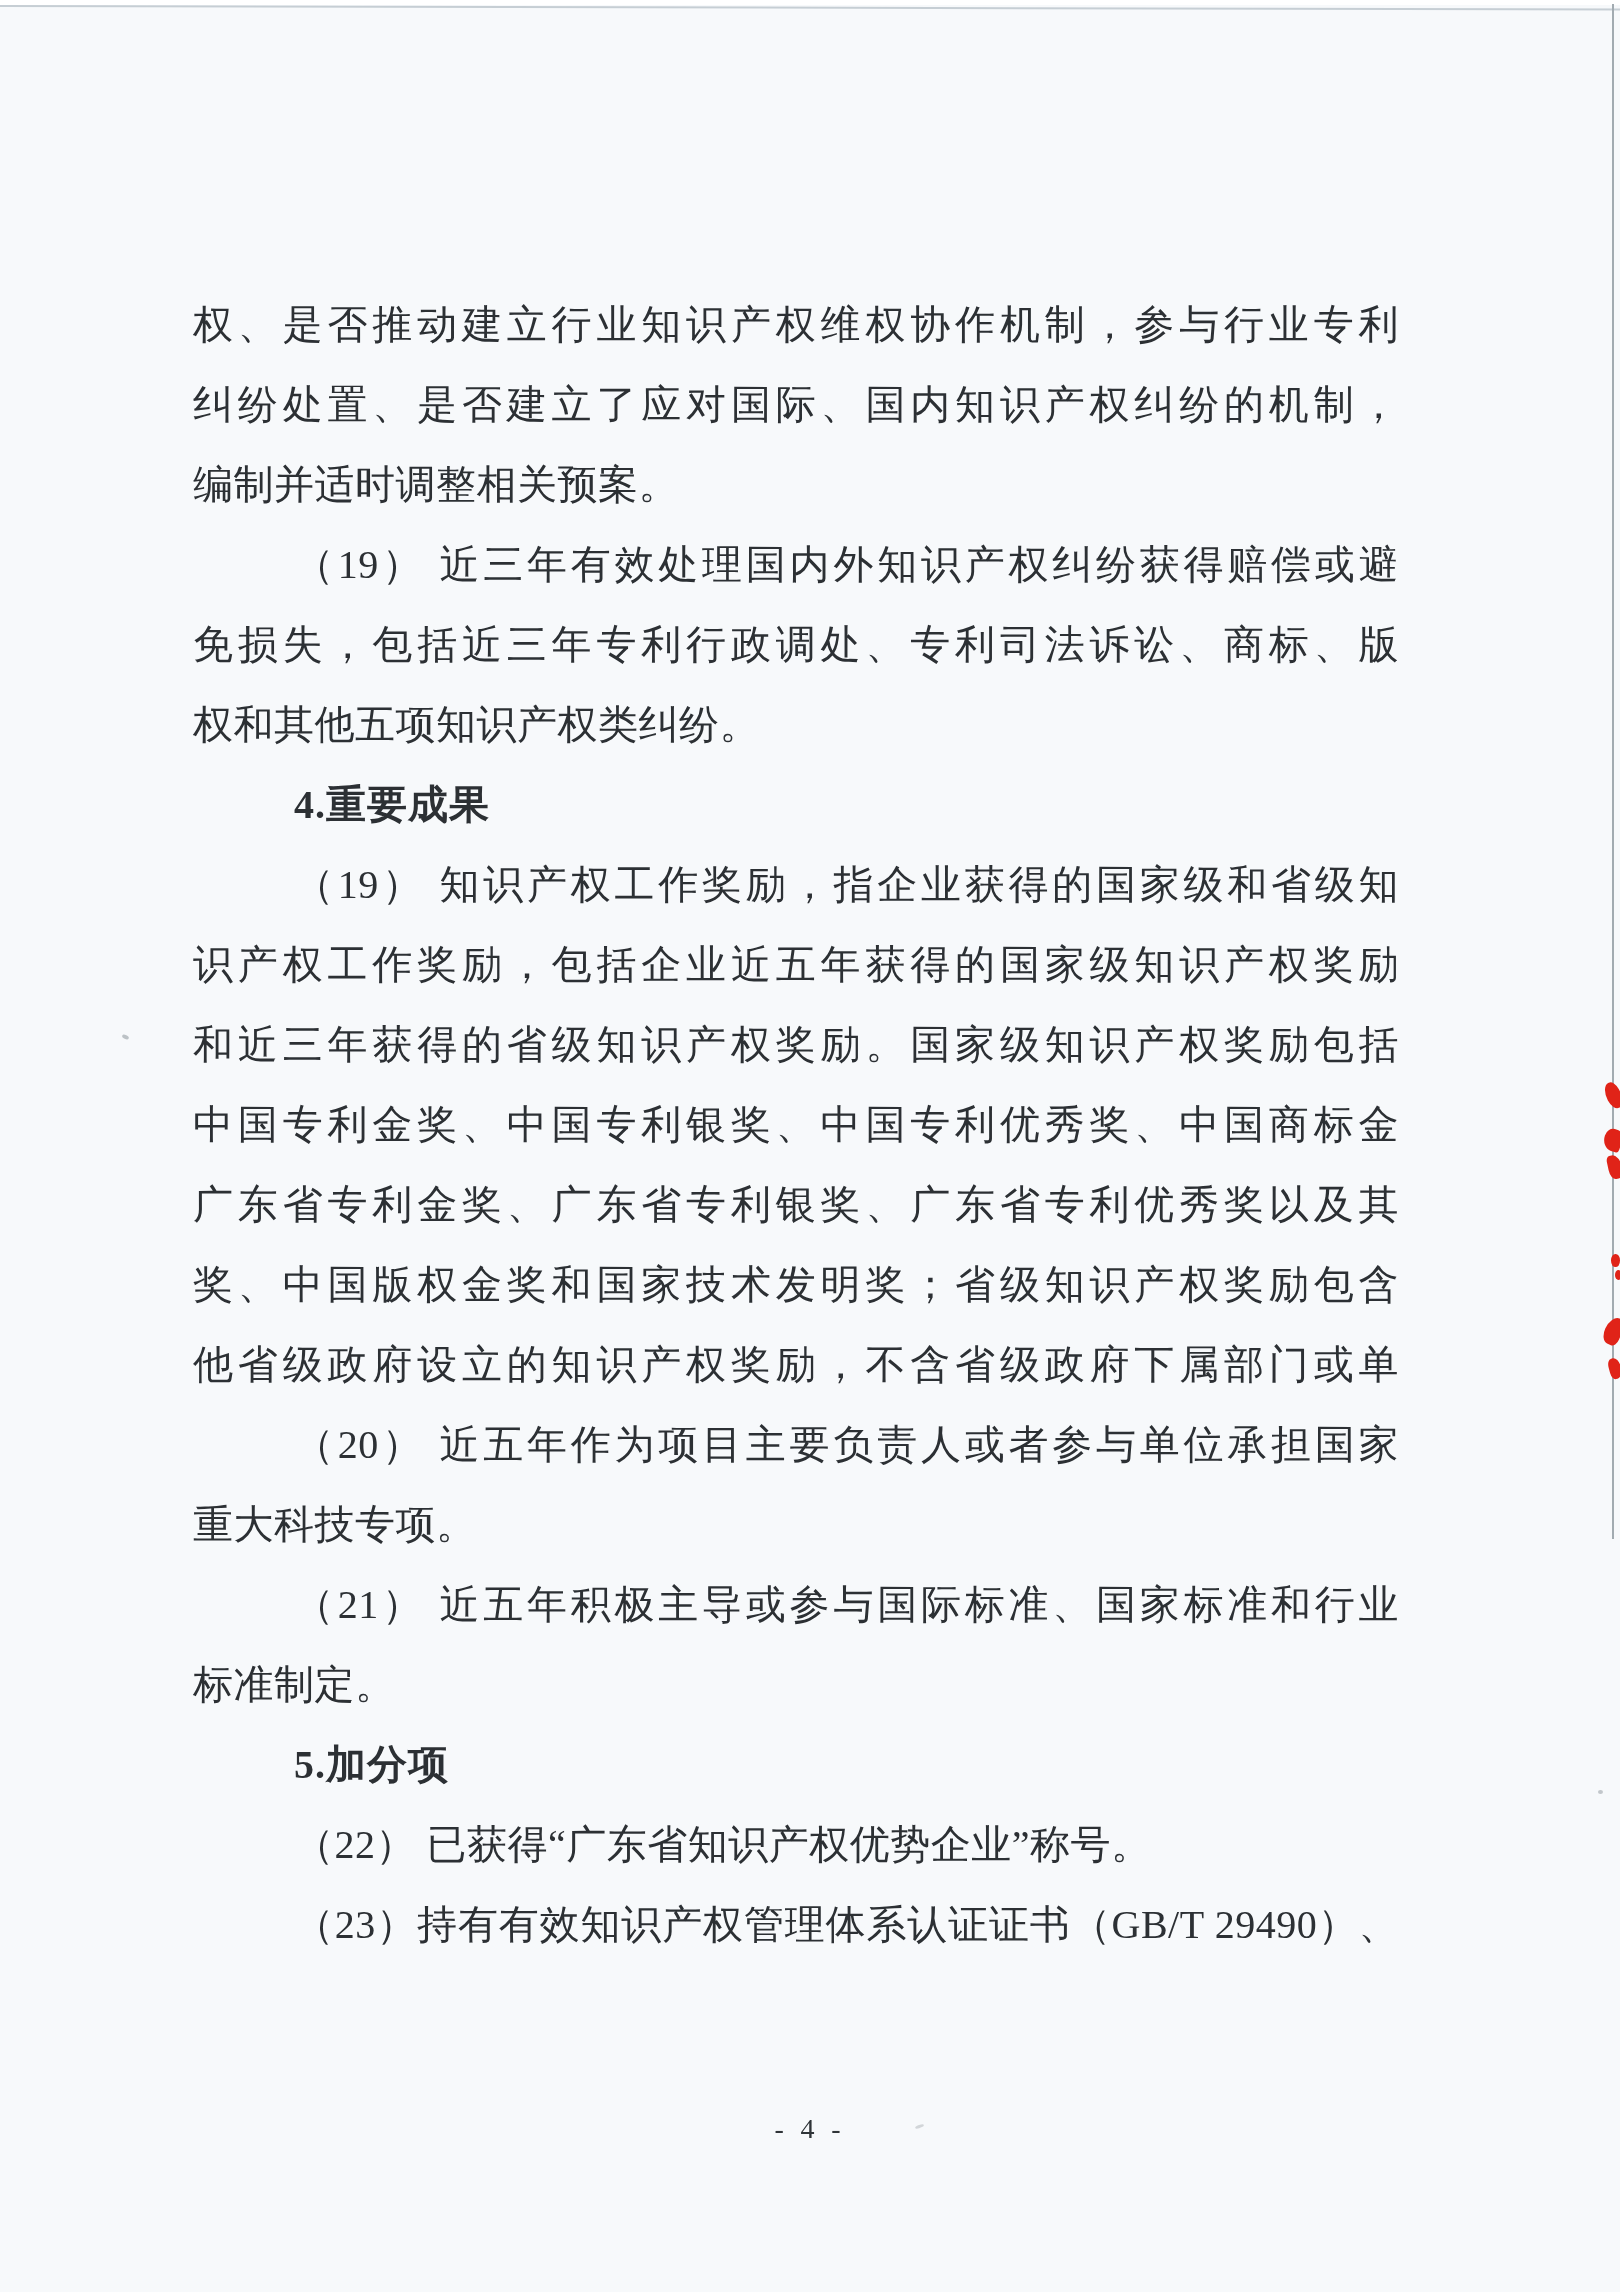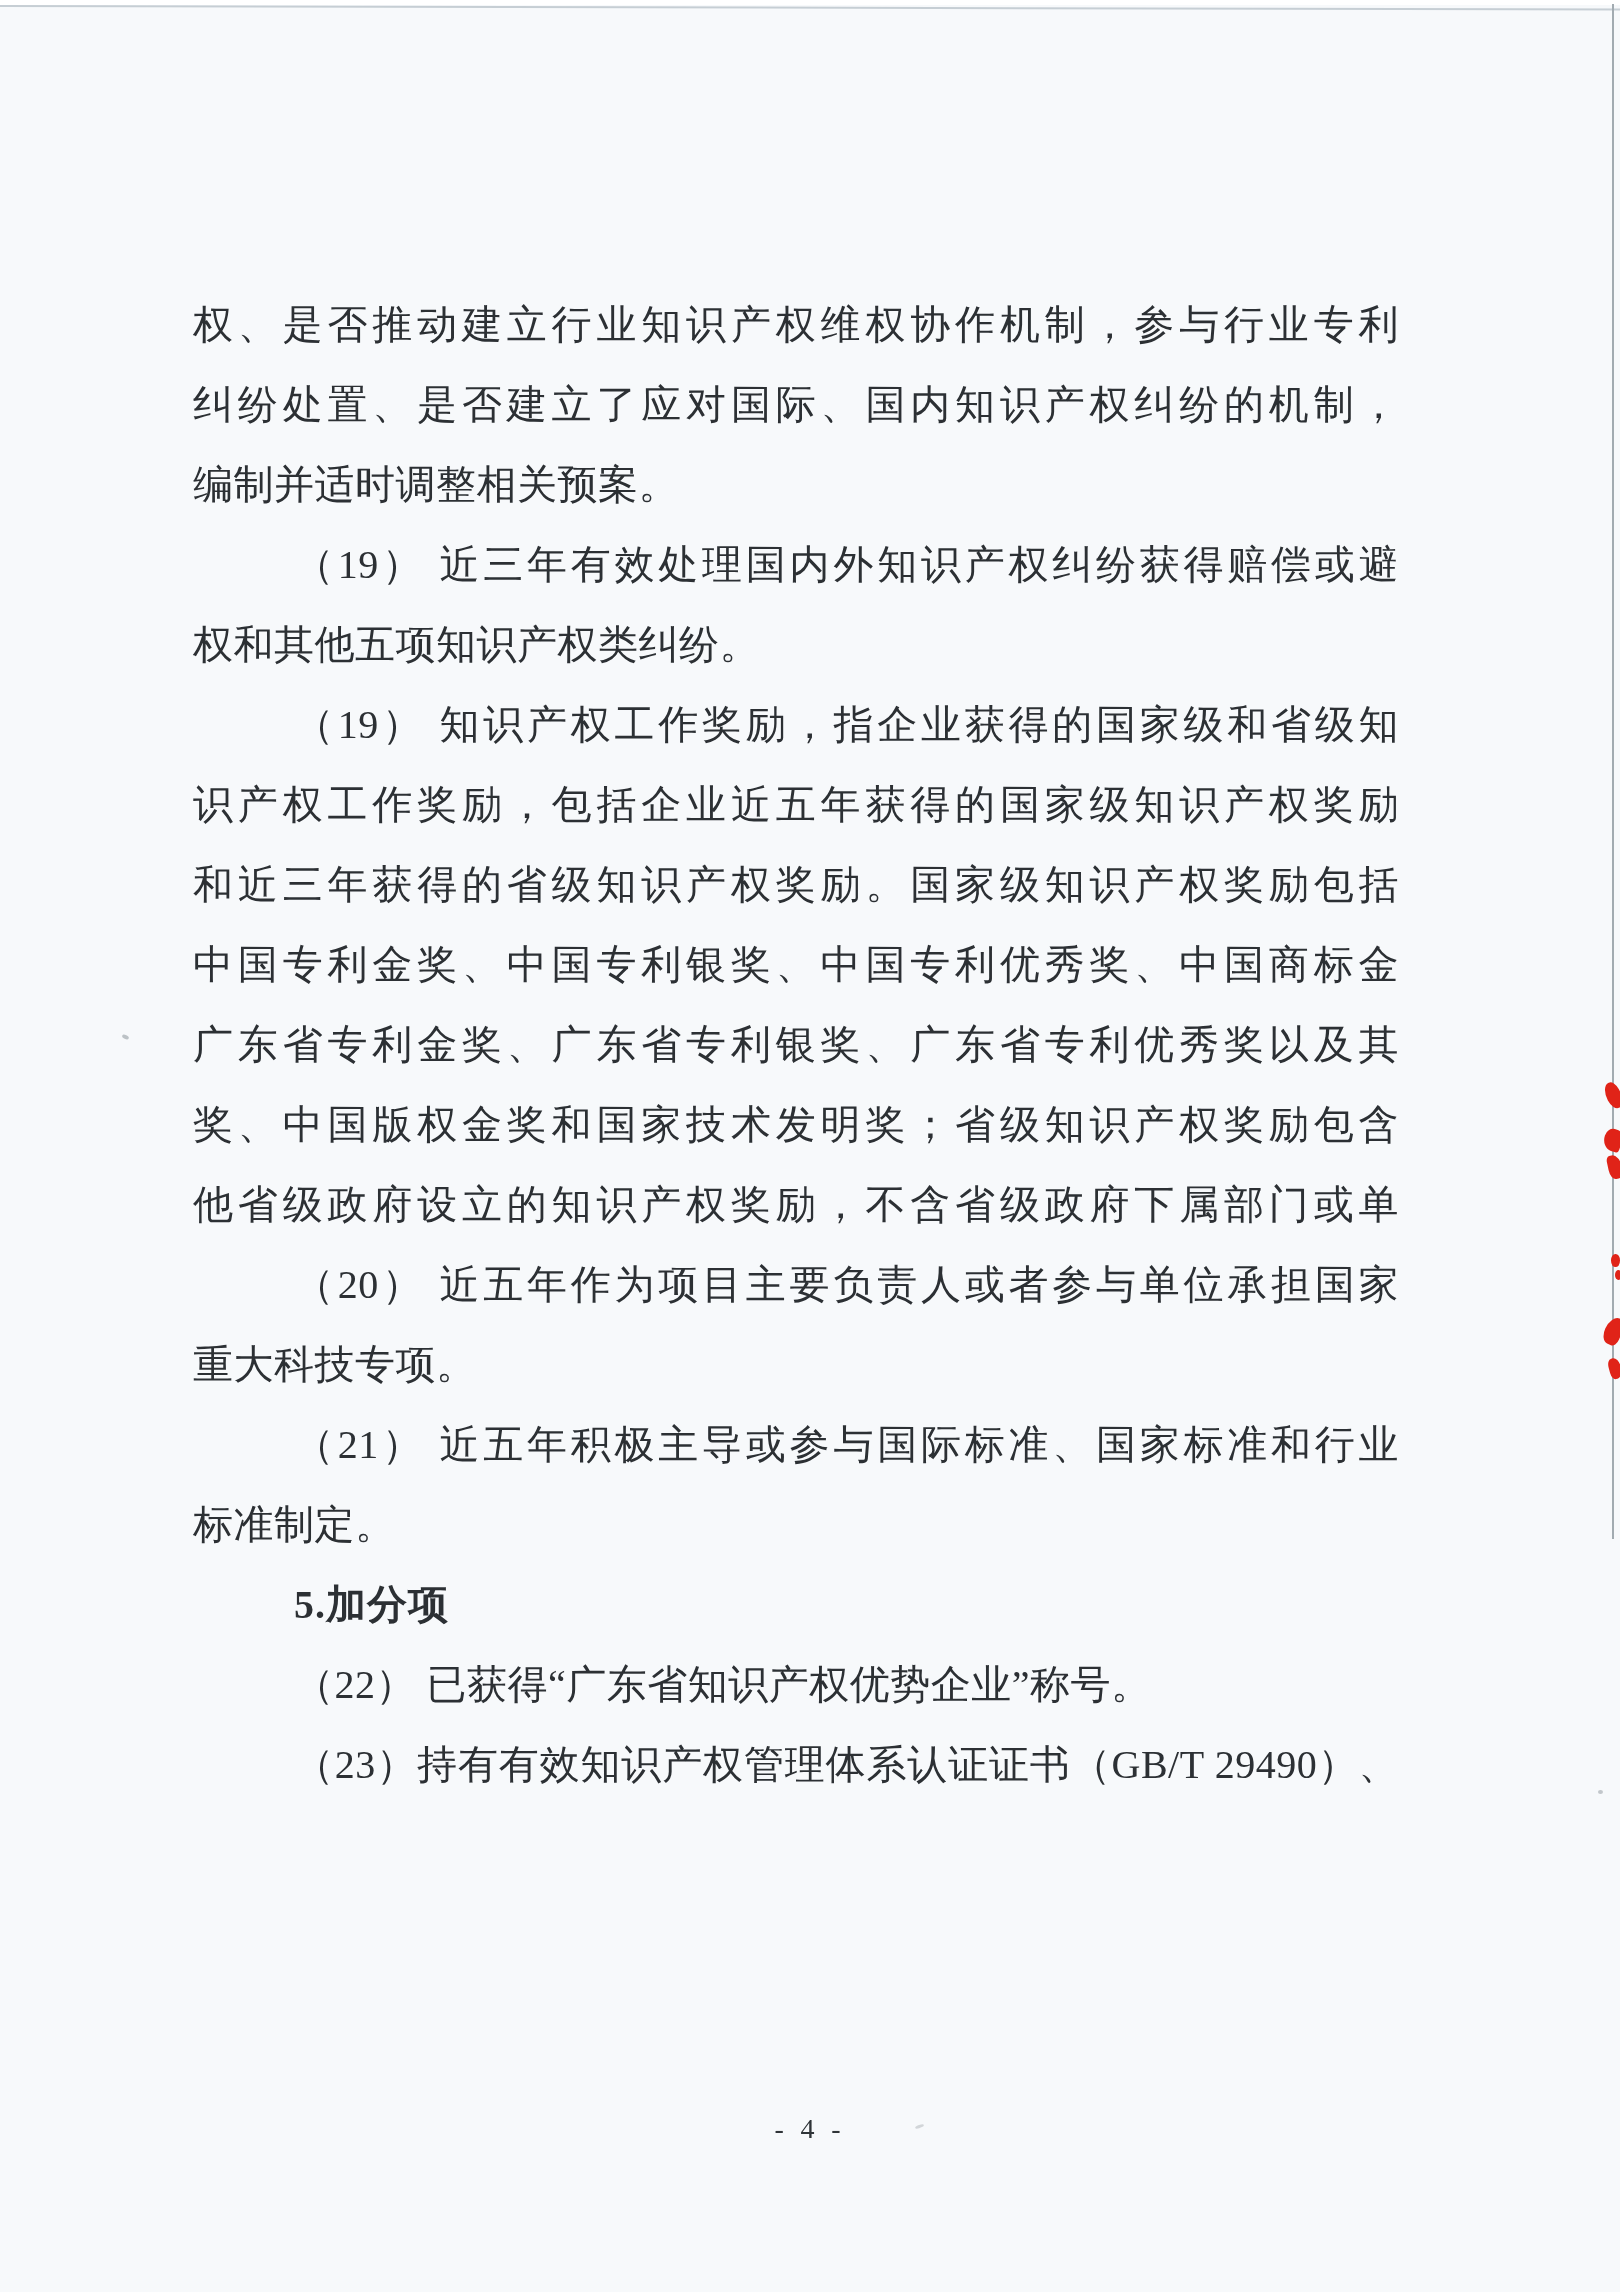--- a/index.html
+++ b/index.html
@@ -76,21 +76,23 @@
 
   <div class="scan-top-strip"></div>
   <div class="scan-top-line"></div>
   <div class="scan-right-line"></div>
 
   <div class="textblock">
     <div class="line j">权、是否推动建立行业知识产权维权协作机制，参与行业专利</div>
     <div class="line j">纠纷处置、是否建立了应对国际、国内知识产权纠纷的机制，</div>
     <div class="line">编制并适时调整相关预案。</div>
     <div class="line ind j">（19） 近三年有效处理国内外知识产权纠纷获得赔偿或避</div>
+    <div class="line j">免损失，包括近三年专利行政调处、专利司法诉讼、商标、版</div>
     <div class="line">权和其他五项知识产权类纠纷。</div>
+    <div class="line ind bold">4.重要成果</div>
     <div class="line ind j">（19） 知识产权工作奖励，指企业获得的国家级和省级知</div>
     <div class="line j">识产权工作奖励，包括企业近五年获得的国家级知识产权奖励</div>
     <div class="line j">和近三年获得的省级知识产权奖励。国家级知识产权奖励包括</div>
     <div class="line j">中国专利金奖、中国专利银奖、中国专利优秀奖、中国商标金</div>
     <div class="line j">广东省专利金奖、广东省专利银奖、广东省专利优秀奖以及其</div>
     <div class="line j">奖、中国版权金奖和国家技术发明奖；省级知识产权奖励包含</div>
     <div class="line j">他省级政府设立的知识产权奖励，不含省级政府下属部门或单</div>
     <div class="line ind j">（20） 近五年作为项目主要负责人或者参与单位承担国家</div>
     <div class="line">重大科技专项。</div>
     <div class="line ind j">（21） 近五年积极主导或参与国际标准、国家标准和行业</div>

